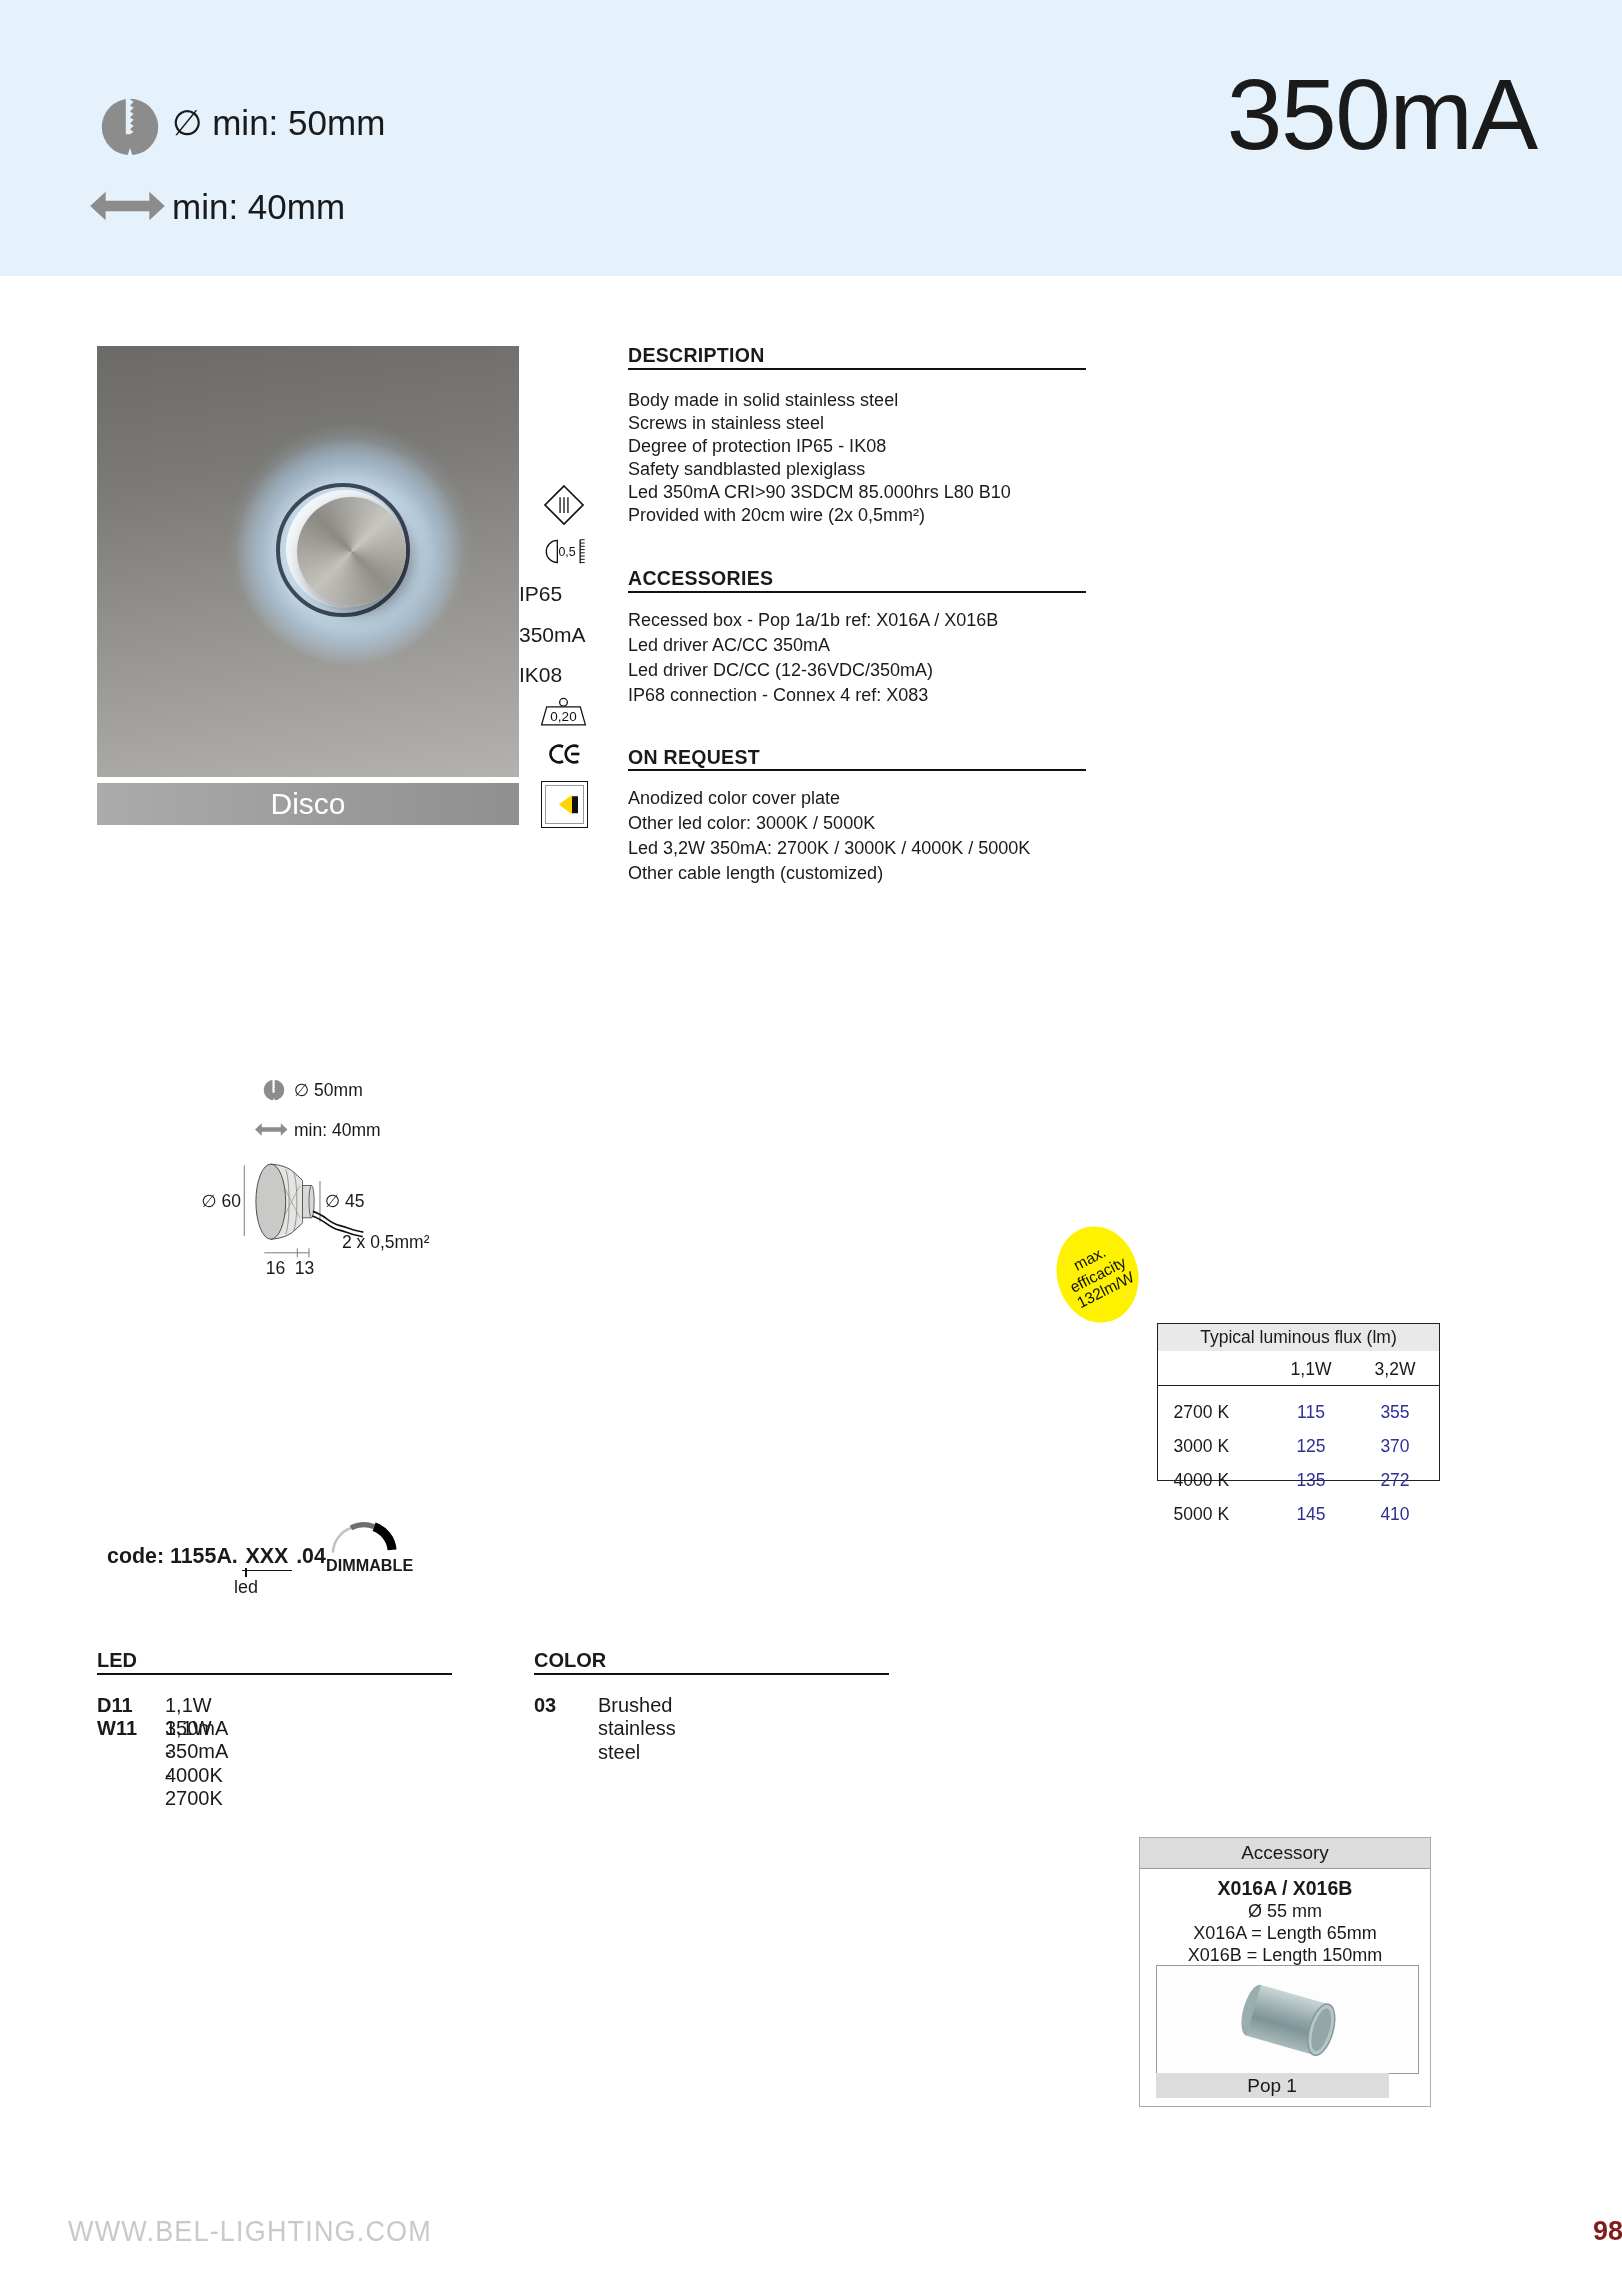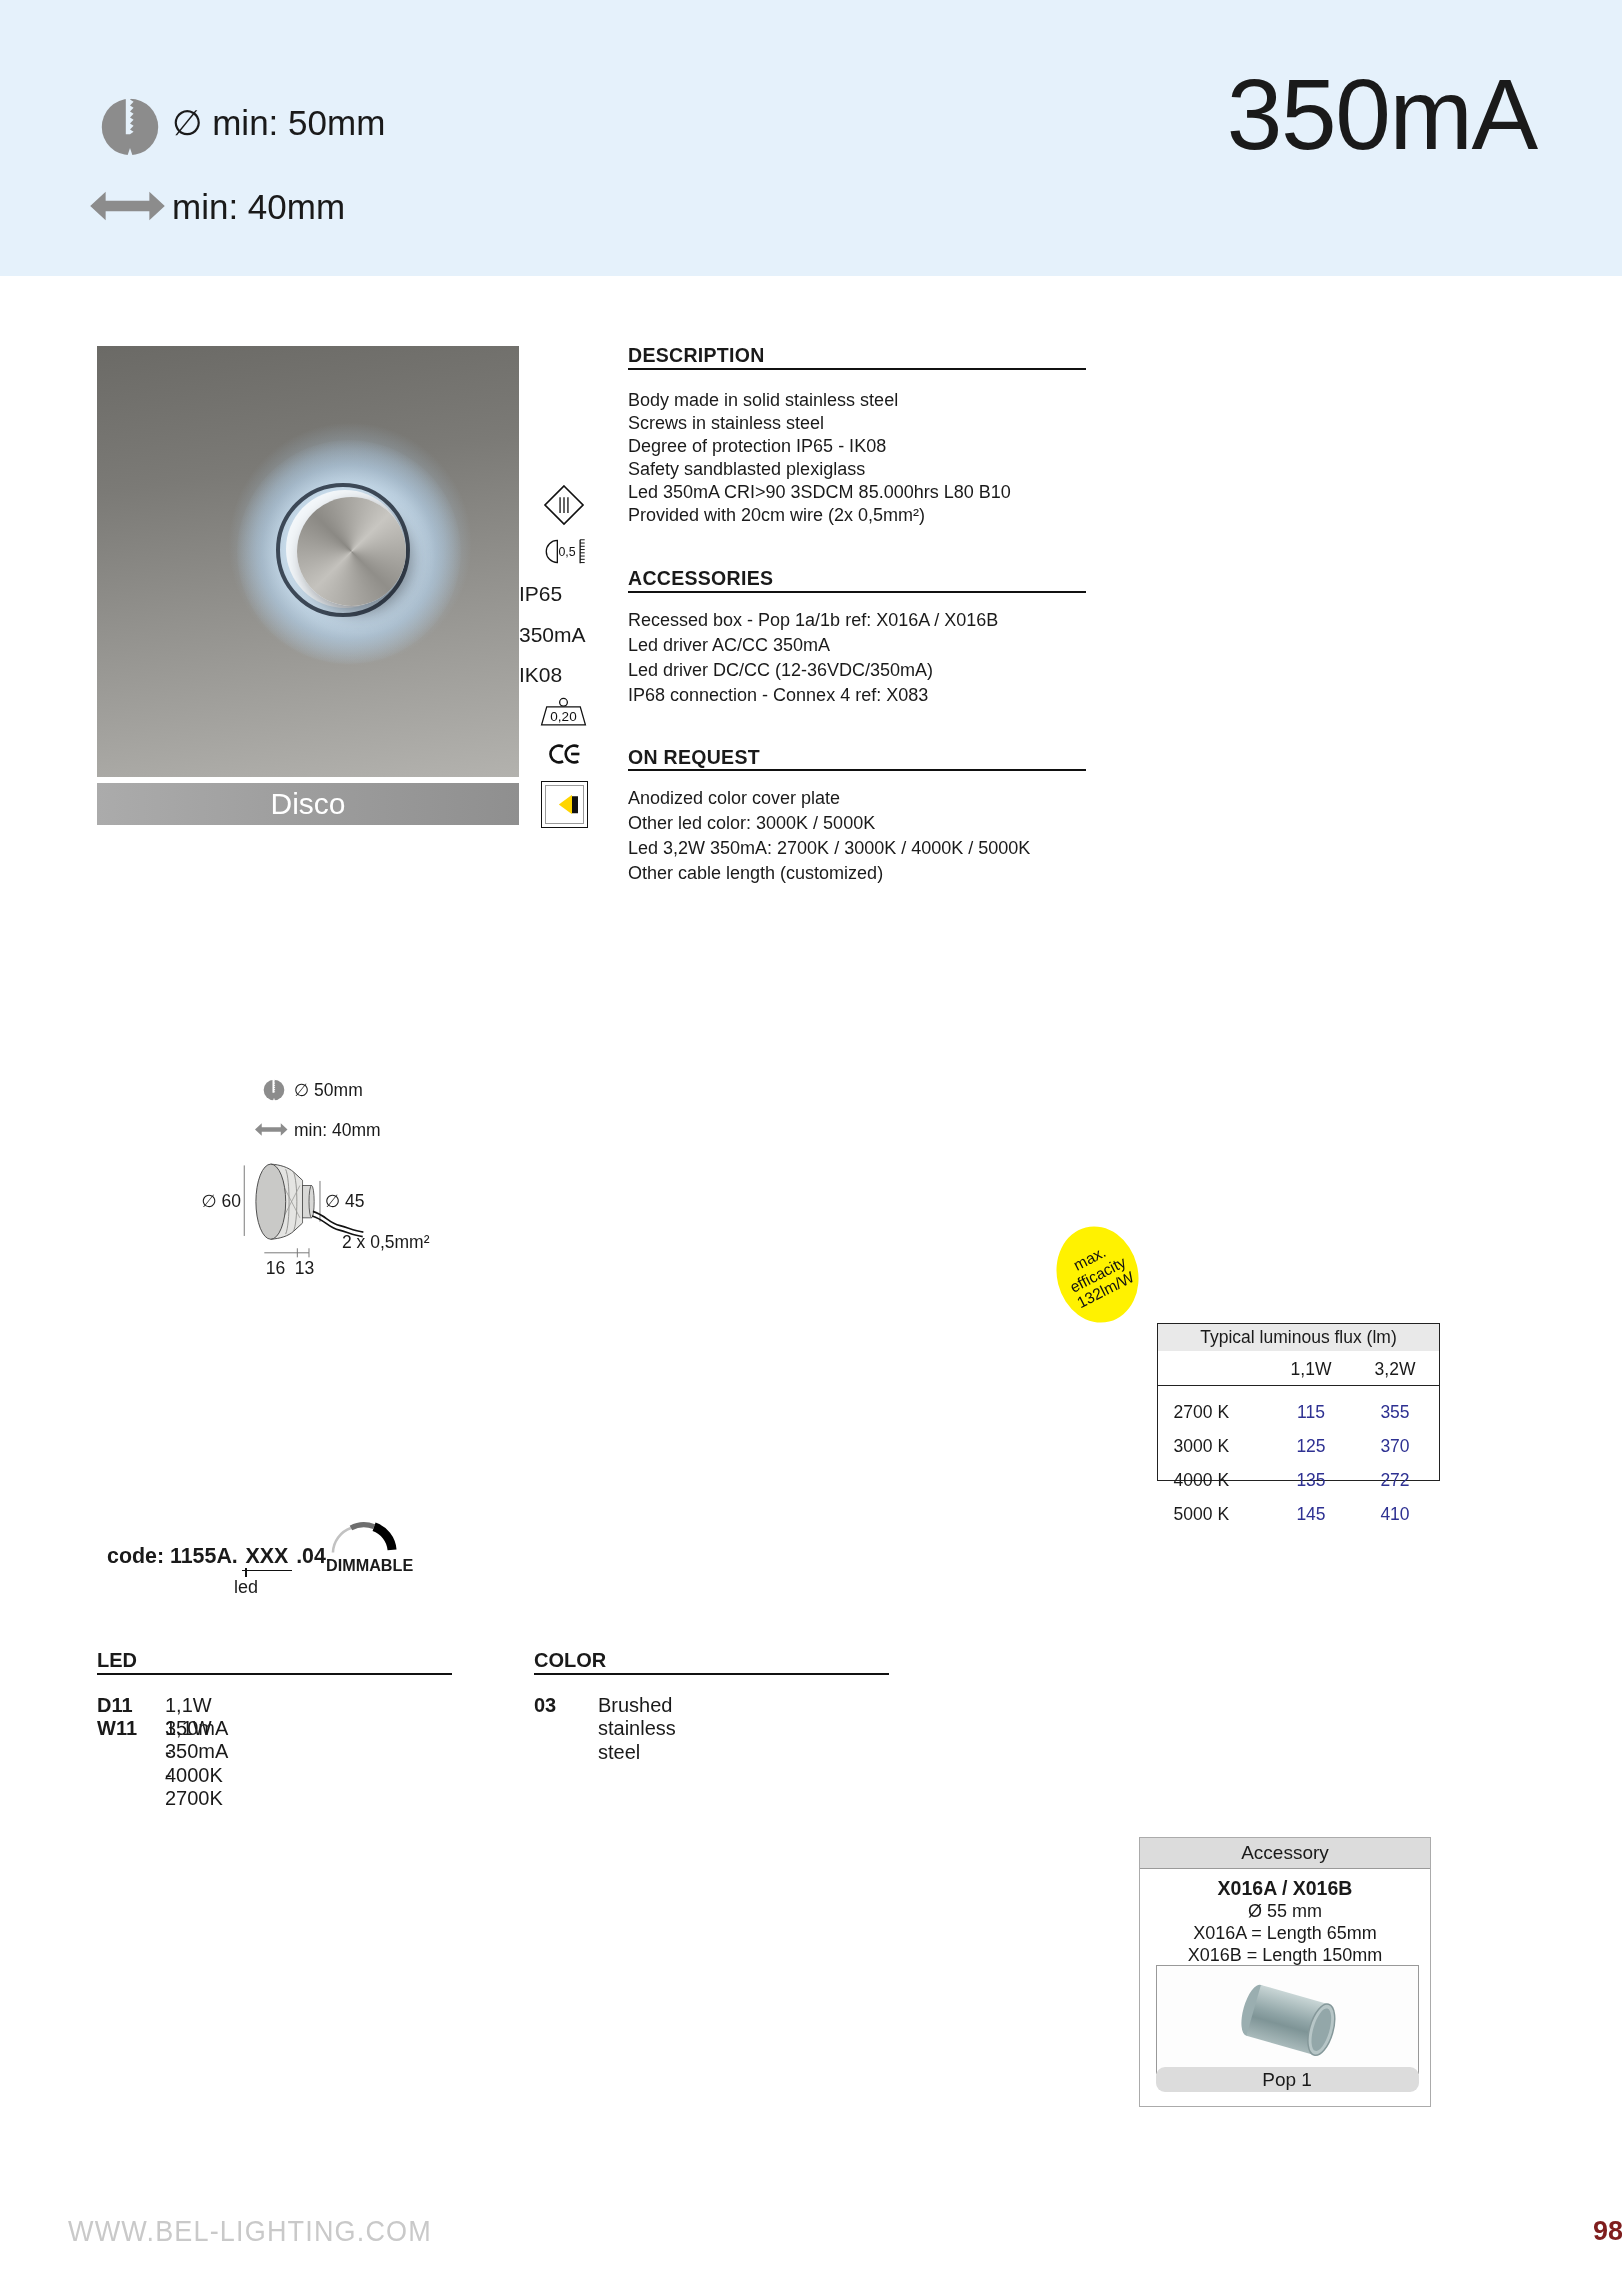--- a/index.html
+++ b/index.html
@@ -113,22 +113,22 @@
   .notes div{height:24px;line-height:24px;}
 
   
   .acc-card{left:1139px;top:1837px;width:292px;height:270px;border:1.3px solid #ABABAB;background:#fff;box-sizing:border-box;}
   .acc-head{height:30px;background:#DCDCDC;border-bottom:1.3px solid #9a9a9a;display:flex;align-items:center;justify-content:center;font-size:19px;}
   .acc-name{margin-top:7.8px;text-align:center;font-size:19.5px;font-weight:bold;}
   .acc-details{text-align:center;font-size:18px;}
   .acc-details div{height:22px;line-height:22px;}
   .acc-photo{position:absolute;left:15.6px;top:127px;width:263px;height:109px;border:0.6px solid #999;background:#fdfdfd;
     display:flex;align-items:center;justify-content:center;box-sizing:border-box;}
-  .acc-caption{position:absolute;left:15.6px;top:229px;width:263px;height:25px;background:#DCDCDC;
-    display:flex;align-items:center;justify-content:center;font-size:19px;box-sizing:border-box;border-radius:9px;}
+  .acc-caption{position:absolute;left:15.6px;top:235px;width:233px;height:25px;background:#DCDCDC;
+    display:flex;align-items:center;justify-content:center;font-size:19px;box-sizing:border-box;}
 
   
   .foot-url{left:68px;top:2214px;font-size:30px;color:#C9C9C9;letter-spacing:1.3px;transform:scaleX(0.9);transform-origin:left center;}
   .foot-page{left:0;top:2216px;width:1623px;text-align:right;font-size:27px;color:#7f1d1d;font-weight:600;}
 </style>
 </head>
 <body>
 
 <div id="page">
 

